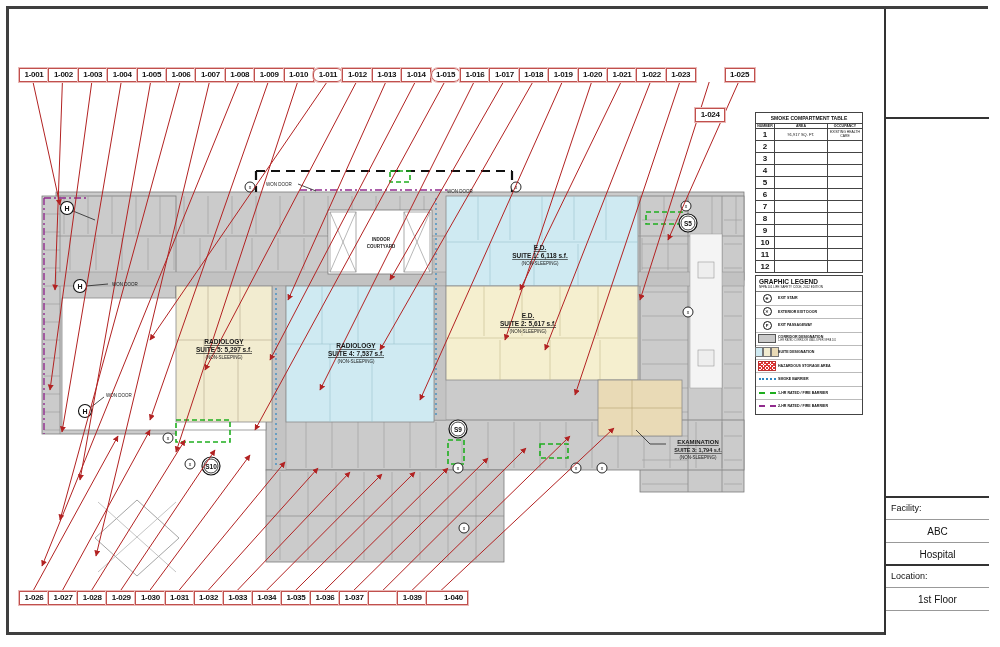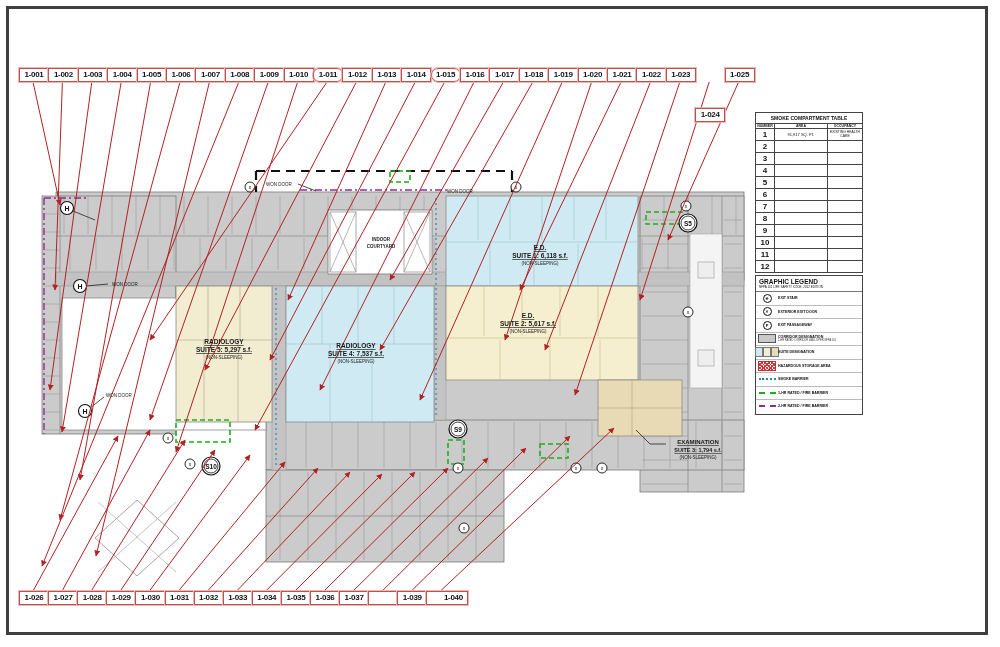--- a/index.html
+++ b/index.html
@@ -573,13 +573,23 @@
               <div class="ln-2hr"></div>
             </div>
             <div class="lg-text">
               <div class="lg-label">2-HR RATED / FIRE BARRIER</div>
             </div>
           </div>
         </div>
     </div>
   </div>
 
+  <div class="titleblock">
+    <div class="tb-box1"></div>
+    <div class="tb-box2"></div>
+    <div class="tb-row tb-label">Facility:</div>
+    <div class="tb-row tb-value">ABC</div>
+    <div class="tb-row tb-value tb-group-end">Hospital</div>
+    <div class="tb-row tb-label">Location:</div>
+    <div class="tb-row tb-value">1st Floor</div>
+    <div class="tb-bottom"></div>
+  </div>
 </div>
 
 </body></html>

